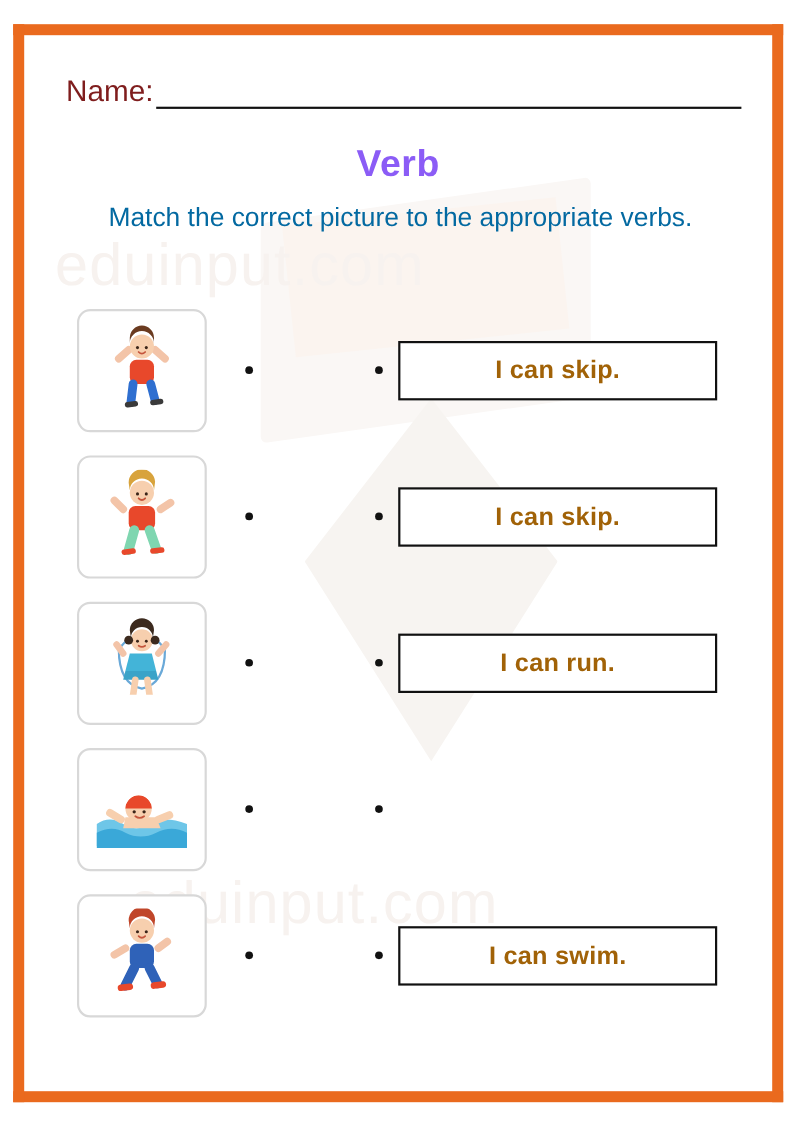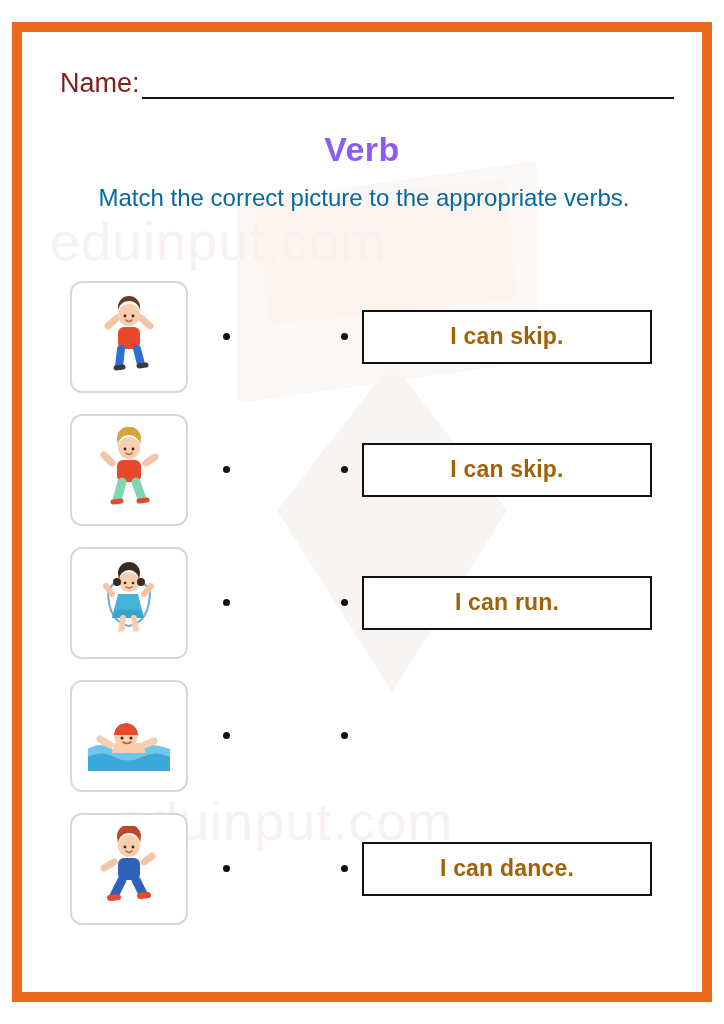--- a/index.html
+++ b/index.html
@@ -323,19 +323,19 @@
             <circle cx="43" cy="20" r="11" fill="#f7cfae"></circle>
             <path d="M32 18 A11 11 0 0 1 54 18 L55 10 A12 12 0 0 0 31 11 Z" fill="#c0462a"></path>
             <circle cx="39" cy="21" r="1.4" fill="#3a2418"></circle>
             <circle cx="47" cy="21" r="1.4" fill="#3a2418"></circle>
             <path d="M40 25 Q43 28 46 25" stroke="#c4553c" stroke-width="1.6" fill="none" stroke-linecap="round"></path>
           </svg>
         </div>
         <div class="dot-left"></div>
         <div class="dot-right"></div>
         <div class="answer-box">
-          <span class="answer-text">I can dance.</span>
+          <span class="answer-text">I can swim.</span>
         </div>
       </div>
 
     </div>
   </div>
 </div>
 
 </body></html>

